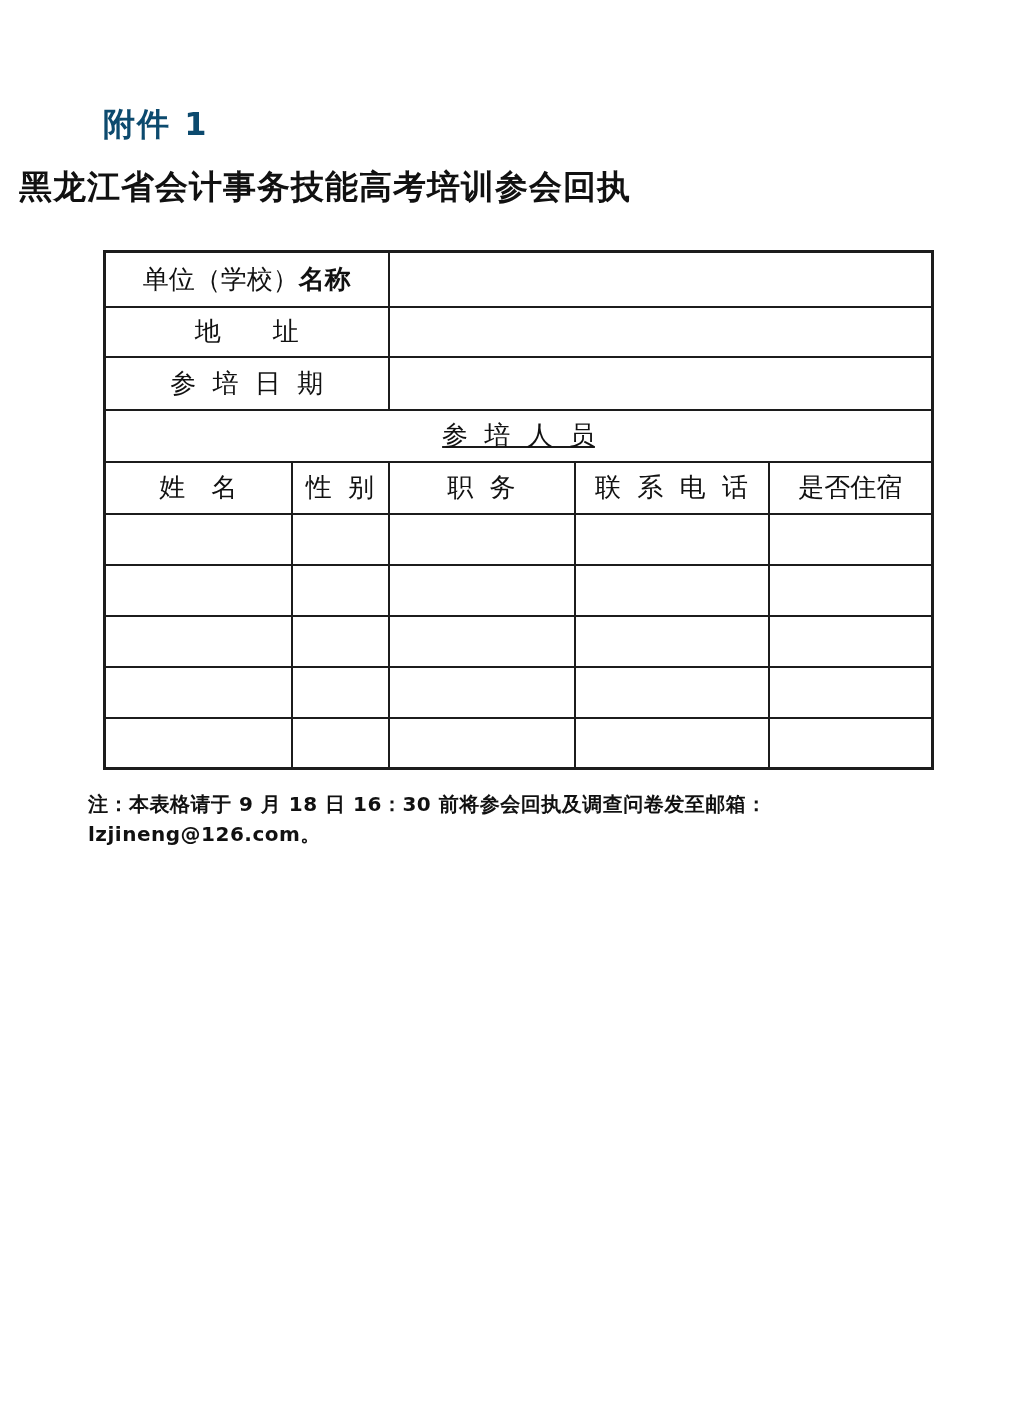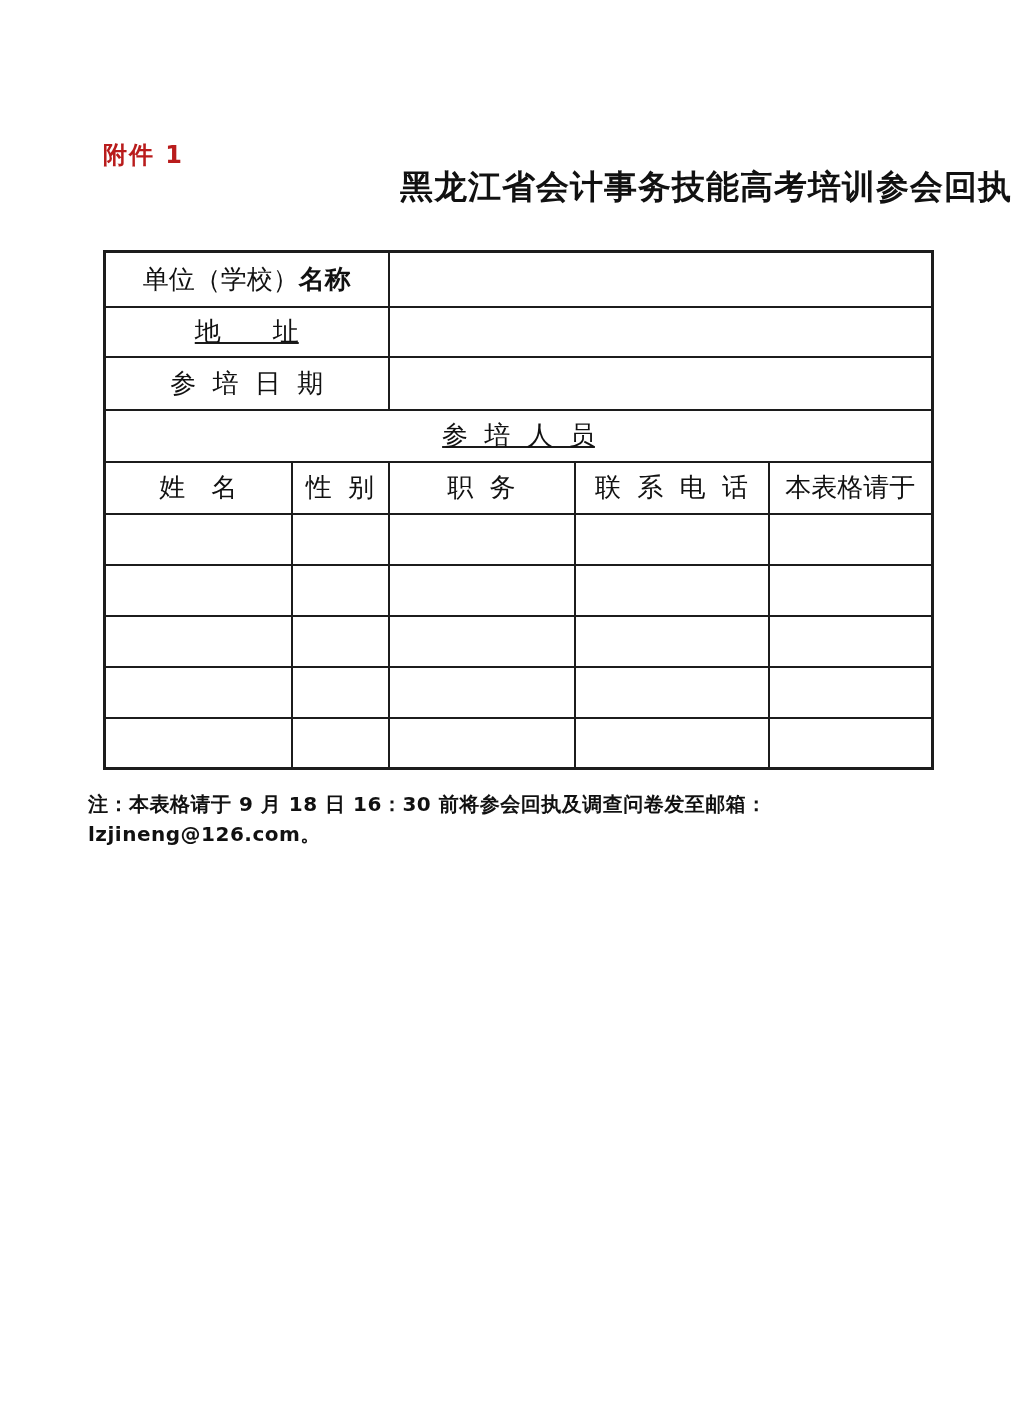--- a/index.html
+++ b/index.html
@@ -10,37 +10,37 @@
     margin: 0 auto;
     background: #ffffff;
     font-family: "DejaVu Sans", sans-serif;
     color: #1a1a1a;
     overflow: hidden;
   }
   .attachment {
     position: absolute;
     left: 103px;
     top: 103px;
-    font-size: 24px;
+    font-size: 32px;
     font-weight: 700;
     letter-spacing: 2px;
-    color: #b91c1c;
-    margin-top: 36px;
+    color: #0c4a6e;
   }
   .doc-title {
     position: absolute;
     left: 0;
     right: 12px;
     top: 165px;
     margin: 0;
-    text-align: right;
+    text-align: left;
     font-size: 33px;
     font-weight: 700;
     letter-spacing: 1px;
     color: #111111;
+    padding-left: 19px;
   }
   table.form {
     position: absolute;
     left: 103px;
     top: 250px;
     width: 828px;
     border-collapse: collapse;
     table-layout: fixed;
     border: 3px solid #1c1c1c;
   }
@@ -52,21 +52,21 @@
     font-size: 26px;
     font-weight: 500;
     color: #111111;
     overflow: hidden;
   }
   
   .ws { word-spacing: 8px; border-radius: 25px; }
   .b  { font-weight: 800; }
 
   tr.r-unit    { height: 55px; }
-  tr.r-addr    { height: 50px; text-decoration: underline; }
+  tr.r-addr    { height: 50px; }
   tr.r-date    { height: 53px; }
   tr.r-section { height: 52px; text-decoration: underline; }
   tr.r-cols    { height: 52px; }
   tr.r-empty   { height: 51px; }
 
   .note {
     position: absolute;
     left: 88px;
     top: 789px;
     width: 840px;
@@ -114,21 +114,21 @@
 
     <tr class="r-section">
       <td colspan="5" class="ws">参 培 人 员</td>
     </tr>
 
     <tr class="r-cols">
       <td>姓　名</td>
       <td class="ws">性 别</td>
       <td class="ws">职 务</td>
       <td class="ws">联 系 电 话</td>
-      <td>本表格请于</td>
+      <td>是否住宿</td>
     </tr>
 
     <tr class="r-empty">
       <td></td>
       <td></td>
       <td></td>
       <td></td>
       <td></td>
     </tr>
     <tr class="r-empty">

